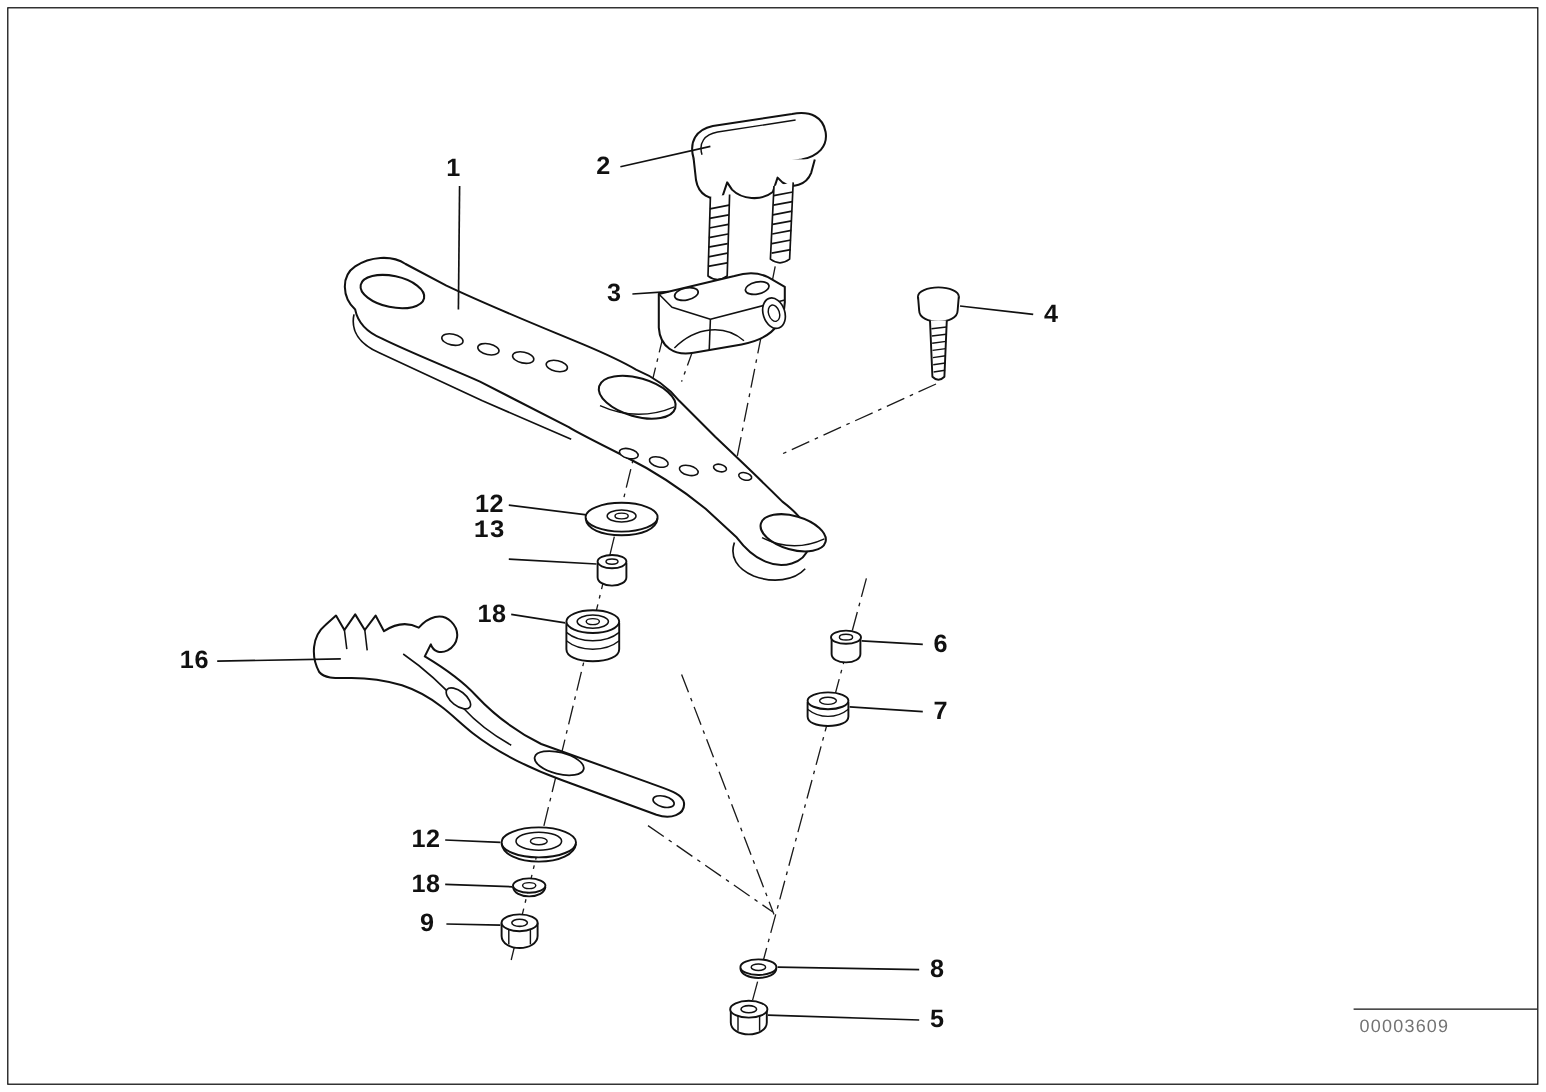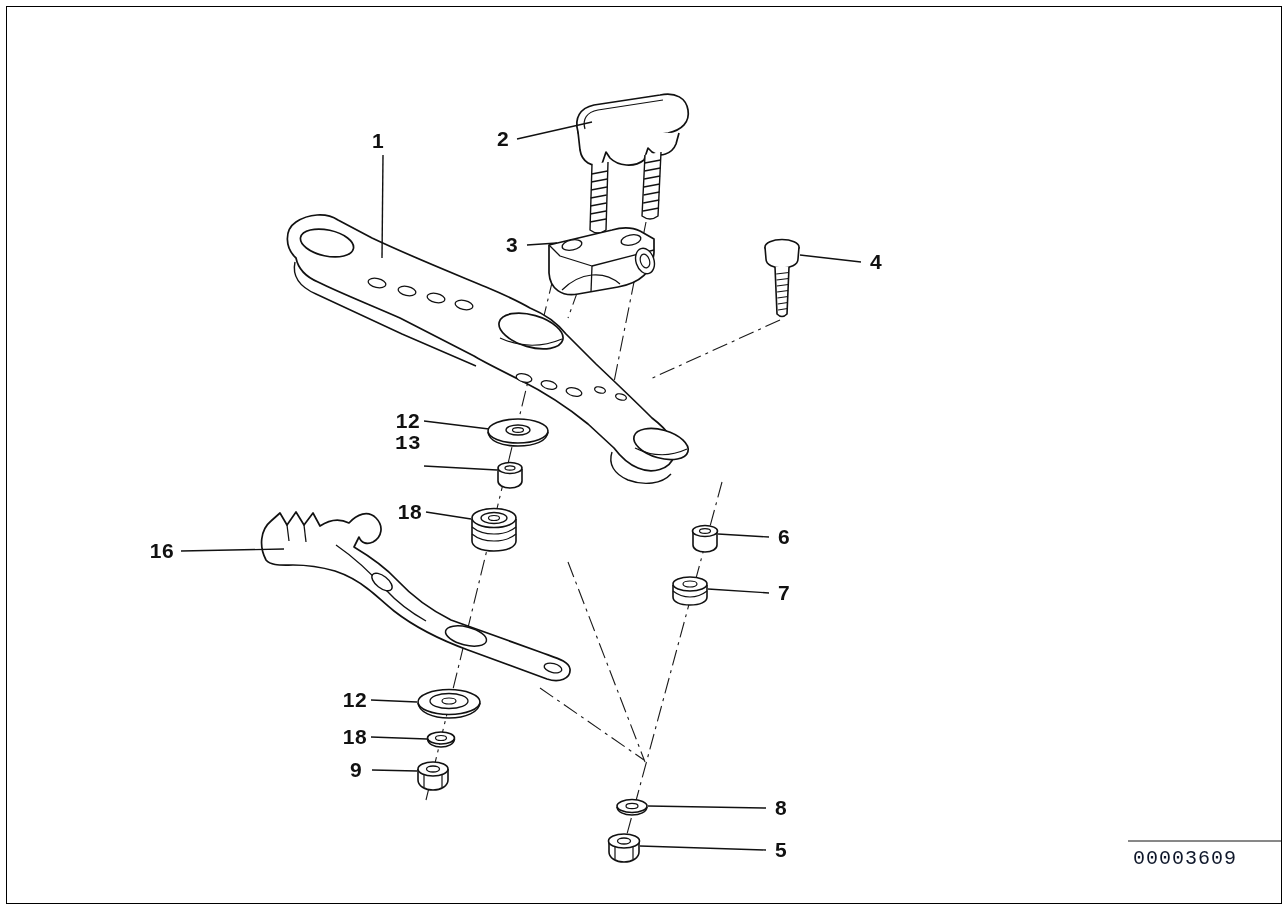--- a/index.html
+++ b/index.html
@@ -35,23 +35,23 @@
     font-weight: 700;
     font-size: 21px;
     color: #111;
     letter-spacing: 0.5px;
     white-space: nowrap;
   }
   .docnum {
     position: absolute;
     left: 1133px;
     top: 847px;
-    font-family: Liberation Mono, monospace;
-    font-size: 20px;
-    color: #0f172a;
+    font-family: Liberation Sans, sans-serif;
+    font-size: 15px;
+    color: #737373;
     letter-spacing: 1px;
   }
 </style>
 </head>
 <body>
 
 <div class="stage">
 
   <div class="frame"></div>
 

